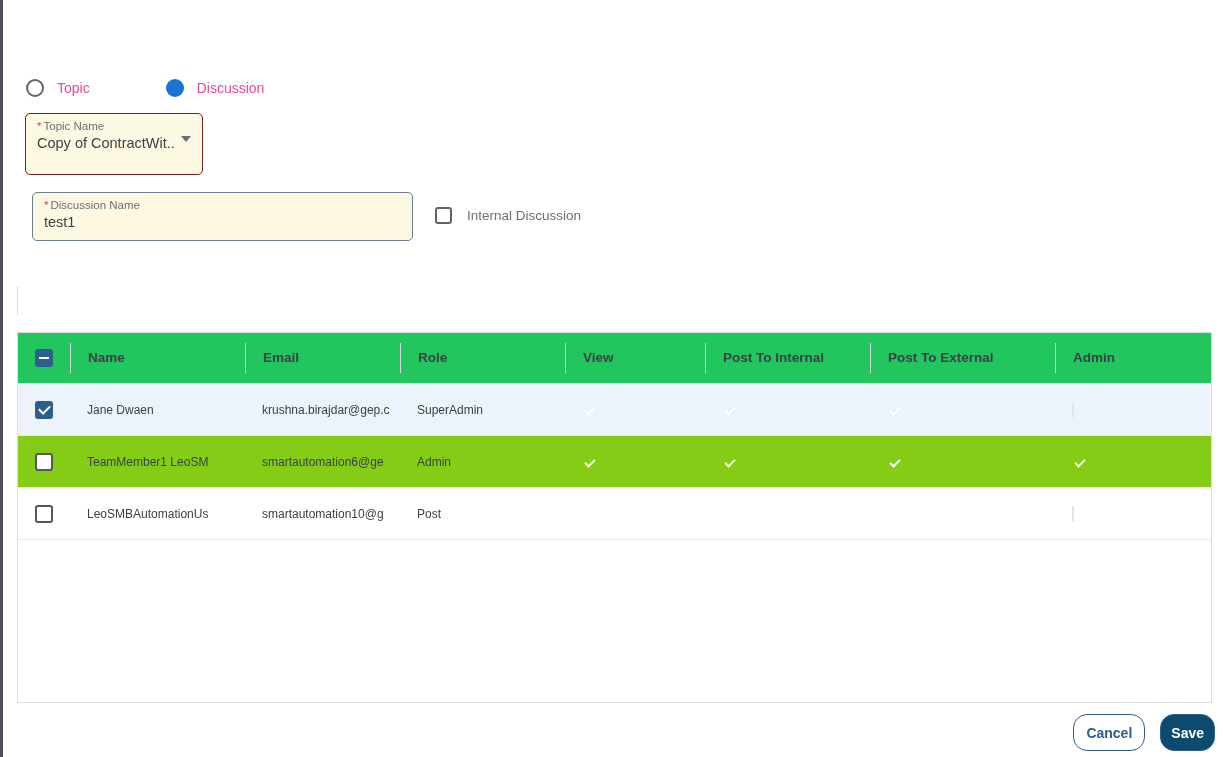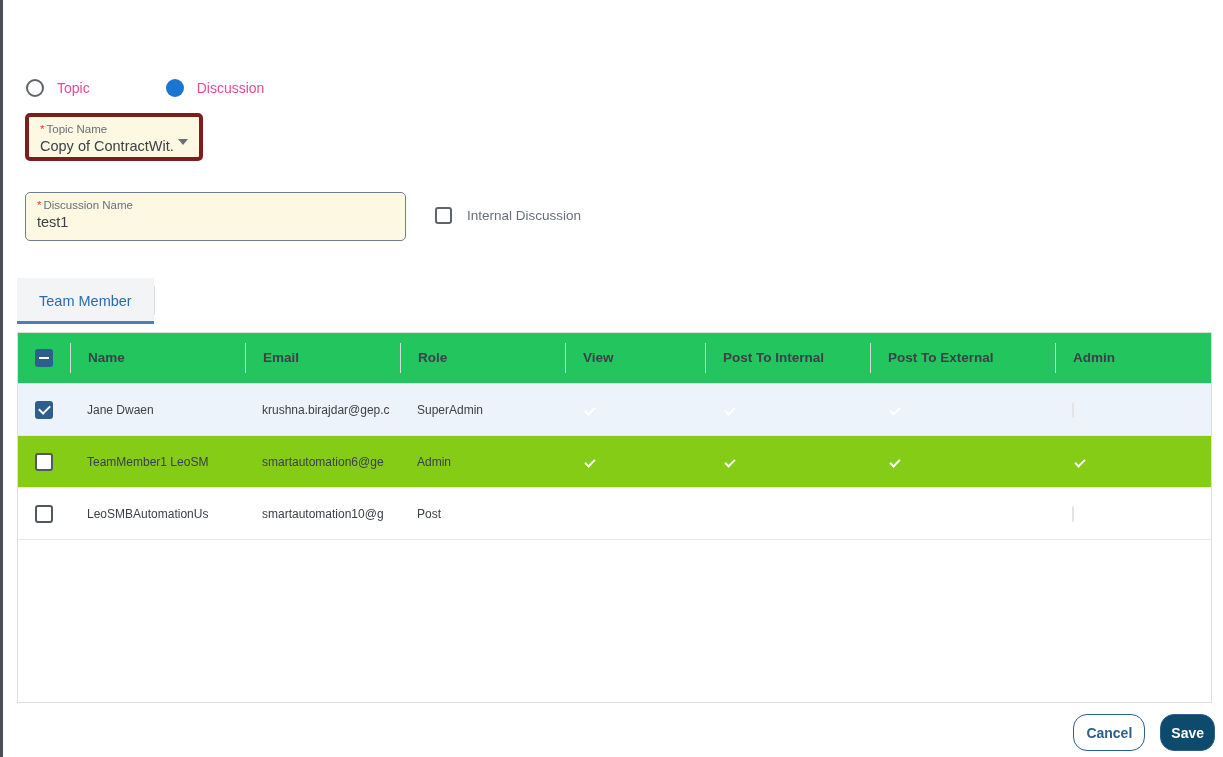--- a/index.html
+++ b/index.html
@@ -13,22 +13,22 @@
 
   
   .radio-row { position:absolute; top:79px; left:23px; display:flex; gap:76px; }
   .radio-opt { display:flex; align-items:center; gap:13px; cursor:pointer; }
   .radio { width:18px; height:18px; border-radius:50%; border:2px solid #5f646b; background:#fff; }
   .radio.selected { border:none; background:#1876d2; }
   .radio-label { font-size:14px; color:#ec4899; }
 
   
   .ffield { position:absolute; background:#fcf8e2; border-radius:5px; padding:6px 26px 0 11px; }
-  .combo { left:22px; top:113px; width:178px; height:48px; border:4px solid #7f1d1d; cursor:pointer; }
-  .textfield { left:22px; top:192px; width:381px; height:49px; border:1px solid #6f7f92; }
+  .combo { left:22px; top:113px; width:178px; height:62px; border:1px solid #7f1d1d; cursor:pointer; }
+  .textfield { left:29px; top:192px; width:381px; height:49px; border:1px solid #6f7f92; }
   .f-label { font-size:11.5px; color:#6a6f76; white-space:nowrap; }
   .req { color:#e03c31; margin-right:2px; }
   .f-value { font-size:14.5px; color:#3c4047; margin-top:3px; white-space:nowrap; overflow:hidden; }
   .caret { position:absolute; right:11px; top:22px; width:0; height:0; border-left:5px solid transparent; border-right:5px solid transparent; border-top:6px solid #6a6f76; }
 
   
   .check-row { position:absolute; left:432px; top:207px; display:flex; align-items:center; gap:15px; cursor:pointer; }
   .cb { width:17px; height:17px; border:2px solid #5f646b; border-radius:3px; background:#fff; }
   .check-label { font-size:13.5px; color:#6a6f76; }
 
@@ -96,23 +96,20 @@
     <div class="f-label"><span class="req">*</span><span>Discussion Name</span></div>
     <div class="f-value">test1</div>
   </div>
 
   <span class="check-row">
     <span class="cb"></span>
     <span class="check-label">Internal Discussion</span>
   </span>
 
   <div class="tabs">
-    <div class="tab active">
-        <span>Team Member</span>
-      </div>
     <div class="tab-divider"></div>
   </div>
 
   <div class="gtable">
     <div class="thead">
       <div class="th first c0">
           <span class="selcb indeterminate"></span>
         </div>
       <div class="th c1">Name</div>
       <div class="th c2">Email</div>

